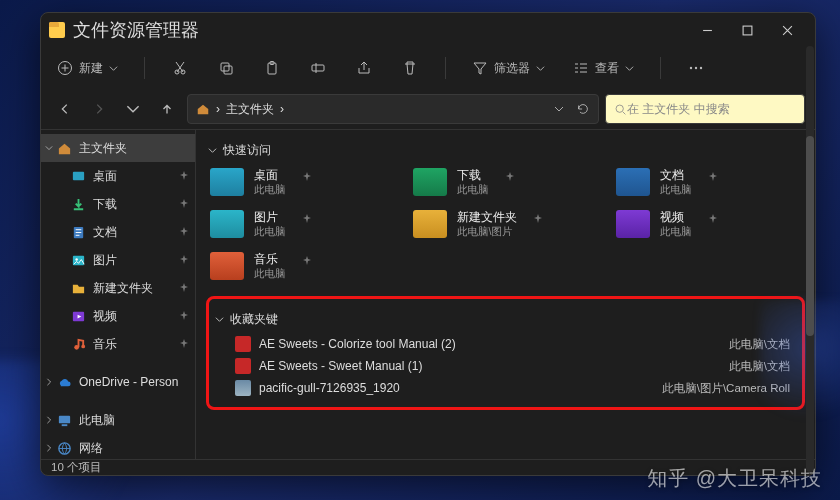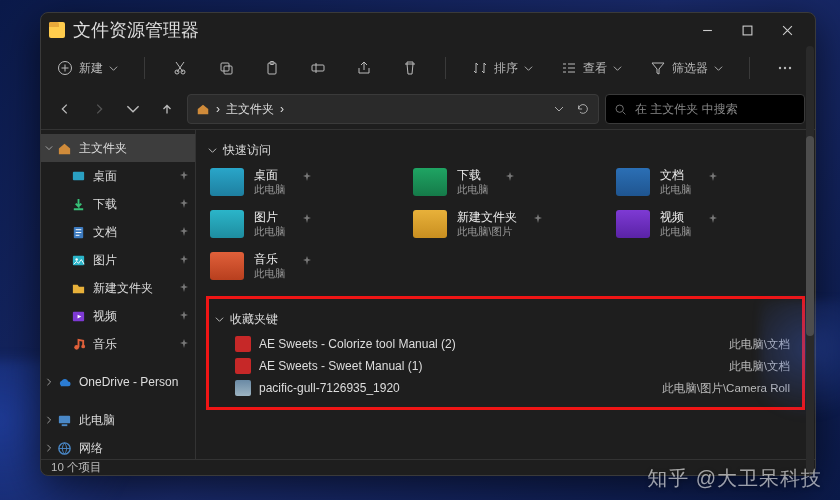--- a/index.html
+++ b/index.html
@@ -23,21 +23,21 @@
   .tool .chev { width:9px; height:9px; }
   .divider { width:1px; height:22px; background:#3a3a3a; margin:0 4px; }
 
   .navrow { height:40px; display:flex; align-items:center; padding:0 10px; gap:6px; }
   .navbtn { width:28px; height:28px; display:flex; align-items:center; justify-content:center; color:#bbb; border-radius:4px; }
   .navbtn.dis { color:#555; }
   .navbtn svg { width:14px; height:14px; }
   .addressbar { flex:1; height:30px; background:#2a2a2a; border:1px solid #3a3a3a; border-radius:4px; display:flex; align-items:center; padding:0 8px; gap:6px; color:#ddd; font-size:12px; }
   .addressbar .home-ic { width:14px; height:14px; color:#d08b3a; }
   .addressbar .spacer { flex:1; }
-  .searchbox { width:200px; height:30px; background:#000000; border:1px solid #3a3a3a; border-radius:4px; display:flex; align-items:center; padding:0 8px; gap:8px; color:#888; font-size:12px; }
+  .searchbox { width:200px; height:30px; background:#fef9c3; border:1px solid #3a3a3a; border-radius:4px; display:flex; align-items:center; padding:0 8px; color:#888; font-size:12px; }
   .searchbox svg { width:13px; height:13px; }
 
   .body { flex:1; display:flex; min-height:0; border-top:1px solid #333; }
   .sidebar { width:155px; border-right:1px solid #333; overflow:hidden; padding-top:4px; }
   .side-item { height:28px; display:flex; align-items:center; padding:0 6px 0 16px; font-size:12px; color:#ddd; gap:7px; position:relative;}
   .side-item.indent { padding-left:30px; }
   .side-item.sel { background:#3d3d3d; }
   .side-item .caret { position:absolute; left:4px; width:8px; height:8px; }
   .side-item .pin { margin-left:auto; color:#777; width:10px; height:10px; }
   .side-item .ic { width:15px; height:15px; flex-shrink:0; }
@@ -47,21 +47,21 @@
   .section-head { height:24px; display:flex; align-items:center; gap:6px; font-size:12px; color:#ddd; margin:4px 0 2px 2px;text-align:right;}
   .section-head svg { width:9px; height:9px; }
   .grid { display:grid; grid-template-columns: repeat(3, 1fr); gap:6px 10px; margin-bottom:12px;}
   .qitem { display:flex; align-items:center; gap:10px; padding:4px 4px; border-radius:4px;}
   .qitem .thumb { width:34px; height:28px; border-radius:3px; display:flex; align-items:center; justify-content:center; flex-shrink:0;}
   .qitem .meta { display:flex; flex-direction:column; line-height:1.25;}
   .qitem .meta .n { font-size:12px; color:#eee; }
   .qitem .meta .p { font-size:10.5px; color:#999; }
   .qitem .pin2 { margin-left:6px; color:#777; width:10px; height:10px; align-self:flex-start; margin-top:4px;}
 
-  .highlight-box { border:3px solid #f01515; border-radius:0; padding:4px 6px 8px 6px; margin-top:4px;}
+  .highlight-box { border:3px solid #f01515; border-radius:8px; padding:4px 6px 8px 6px; margin-top:4px;}
   .favrow { display:flex; align-items:center; gap:8px; padding:3px 6px 3px 20px; font-size:12px; color:#ddd;justify-content:space-between; }
   .favrow .fic { width:16px; height:16px; flex-shrink:0; border-radius:2px;}
   .favrow .loc { margin-left:auto; color:#bbb; font-size:11.5px; }
 
   .status { height:16px; border-top:1px solid #333; display:flex; align-items:center; padding:0 10px; font-size:11.5px; color:#bbb;}
 
   .watermark { position:absolute; right:18px; bottom:8px; color:rgba(255,255,255,.6); font-size:20px; font-weight:500; letter-spacing:1px; text-shadow:0 1px 4px rgba(0,0,0,.4);}
   .scroll-track{position:absolute; right:26px; top:46px; bottom:28px; width:8px; background:#2a2a2a; border-radius:4px; z-index:5;}
   .scroll-thumb{position:absolute; left:0; right:0; top:90px; height:200px; background:#4d4d4d; border-radius:4px;}
 
@@ -140,41 +140,32 @@
         </svg>
       </div>
     <div class="tool">
         <svg viewBox="0 0 16 16">
           <path d="M3 4h10M5 4V2h6v2M5 4l1 10h4l1-10" stroke="currentColor" fill="none"></path>
         </svg>
       </div>
     <div class="divider"></div>
     <div class="tool">
       <svg viewBox="0 0 16 16">
-          <path d="M4 3v10l-2-2M4 3l2 2M12 13V3l2 2M12 13l-2-2" stroke="currentColor" fill="none"></path>
-        </svg>
-      <span>排序</span>
+          <path d="M2 3h12l-5 6v5l-2-1V9z" stroke="currentColor" fill="none"></path>
+        </svg>
+      <span>筛选器</span>
       <svg class="chev" viewBox="0 0 10 10">
           <path d="M1 3l4 4 4-4" stroke="currentColor" fill="none"></path>
         </svg>
     </div>
     <div class="tool">
       <svg viewBox="0 0 16 16">
           <path d="M2 4h3M2 8h3M2 12h3M7 4h7M7 8h7M7 12h7" stroke="currentColor"></path>
         </svg>
       <span>查看</span>
-      <svg class="chev" viewBox="0 0 10 10">
-          <path d="M1 3l4 4 4-4" stroke="currentColor" fill="none"></path>
-        </svg>
-    </div>
-    <div class="tool">
-      <svg viewBox="0 0 16 16">
-          <path d="M2 3h12l-5 6v5l-2-1V9z" stroke="currentColor" fill="none"></path>
-        </svg>
-      <span>筛选器</span>
       <svg class="chev" viewBox="0 0 10 10">
           <path d="M1 3l4 4 4-4" stroke="currentColor" fill="none"></path>
         </svg>
     </div>
     <div class="divider"></div>
     <div class="tool">
         <svg viewBox="0 0 16 16">
           <circle cx="3" cy="8" r="1.2" fill="currentColor"></circle>
           <circle cx="8" cy="8" r="1.2" fill="currentColor"></circle>
           <circle cx="13" cy="8" r="1.2" fill="currentColor"></circle>

